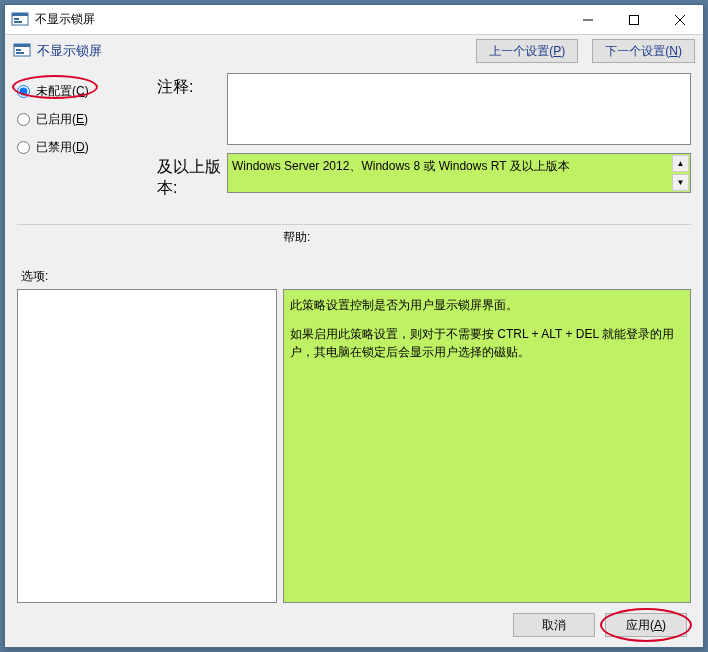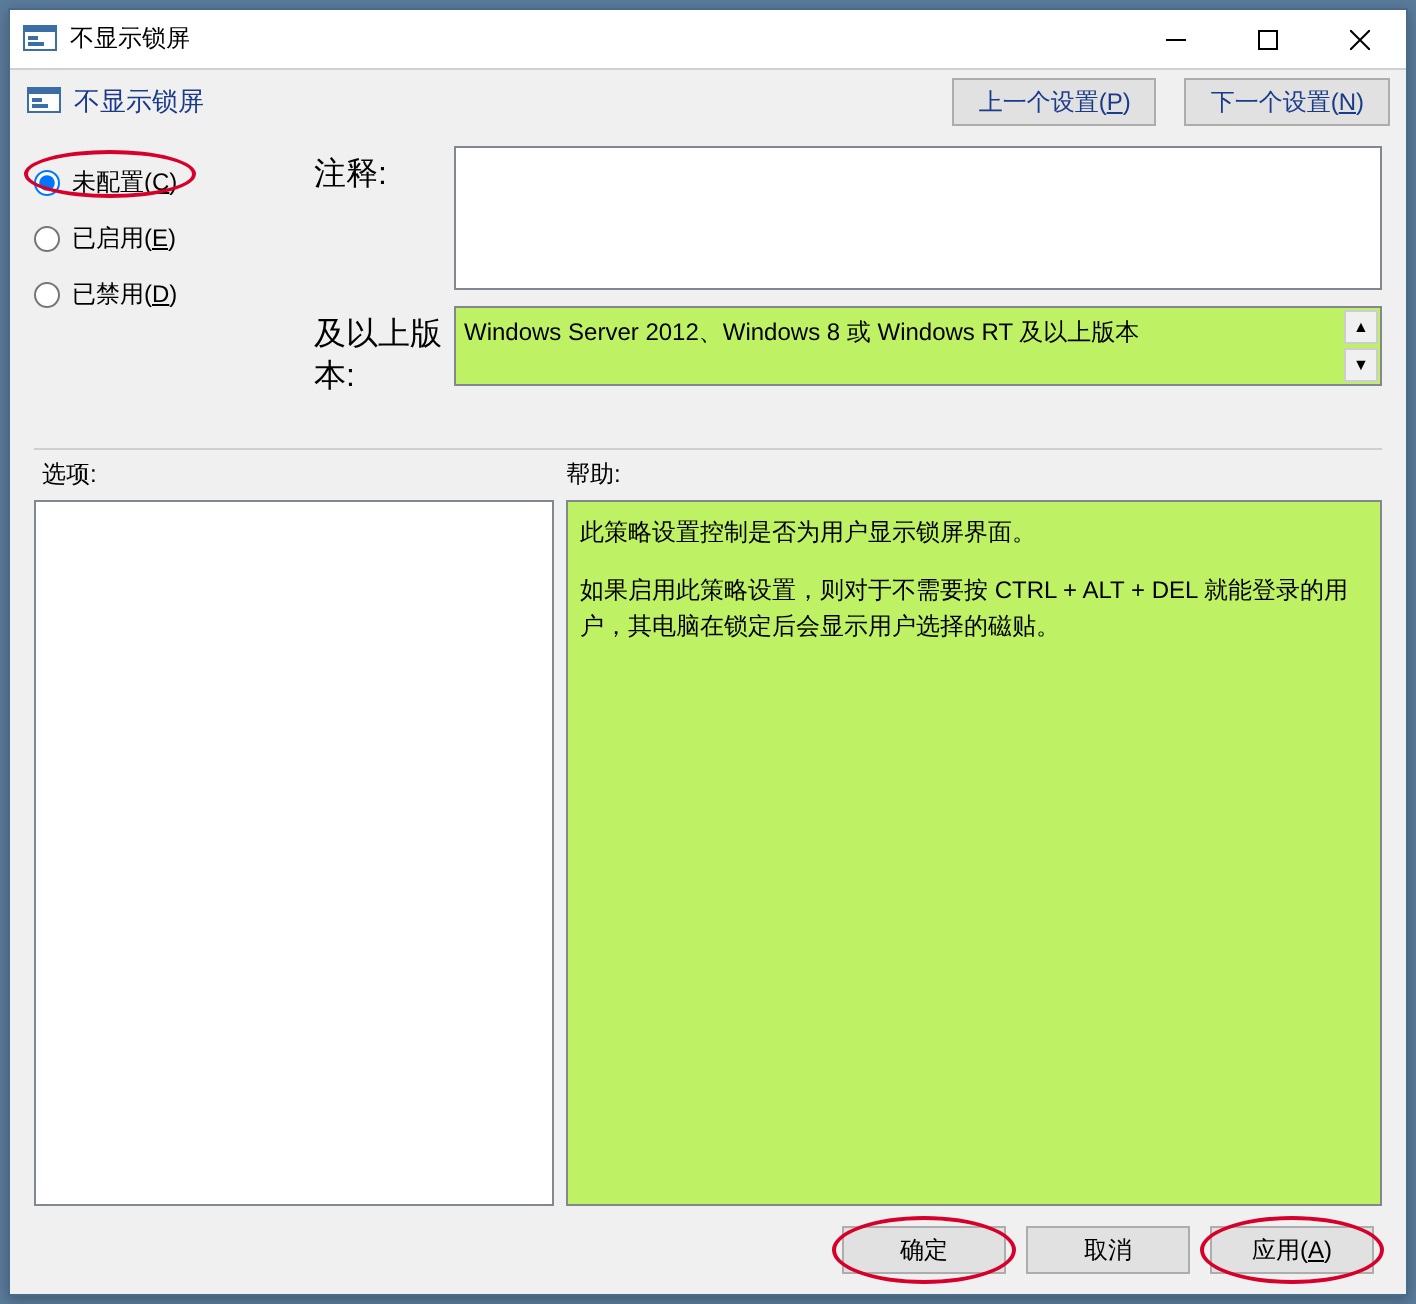--- a/index.html
+++ b/index.html
@@ -60,21 +60,21 @@
   .platform-box .scroll-btn {
     position:absolute; right:1px; width:17px; height:17px;
     background:#f0f0f0; border:1px solid #cdcdcd; font-size:8px;
     display:flex; align-items:center; justify-content:center;
   }
 
   .divider { height:1px; background:#cfcfcf; margin:8px 12px 0 12px; }
 
   
   .labels-row { display:flex; padding:4px 16px; font-size:12px; }
-  .labels-row .opt { width:262px; }
+  .labels-row .opt { width:262px;margin-top:39px; }
   .lower {
     display:flex; padding:0 12px; gap:6px; flex:1; min-height:0;
   }
   .options-box {
     width:260px; background:#fff; border:1px solid #828790;
   }
   .help-box {
     flex:1; background:#bef264; border:1px solid #828790;
     font-size:12px; padding:6px; line-height:1.55;
   }
@@ -201,24 +201,20 @@
   <div class="lower">
     <div class="options-box"></div>
     <div class="help-box">
       <p>此策略设置控制是否为用户显示锁屏界面。</p>
       <p>如果启用此策略设置，则对于不需要按 CTRL + ALT + DEL  就能登录的用户，其电脑在锁定后会显示用户选择的磁贴。</p>
     </div>
   </div>
 
   <div class="footer">
     <div class="btn">
-      <span class="circle-highlight2"></span>
-      <span>确定</span>
-    </div>
-    <div class="btn">
       <span>取消</span>
     </div>
     <div class="btn">
       <span class="circle-highlight2"></span>
       <span>应用(</span>
         <span class="radio-key">A</span>
         <span>)</span>
     </div>
   </div>
 

